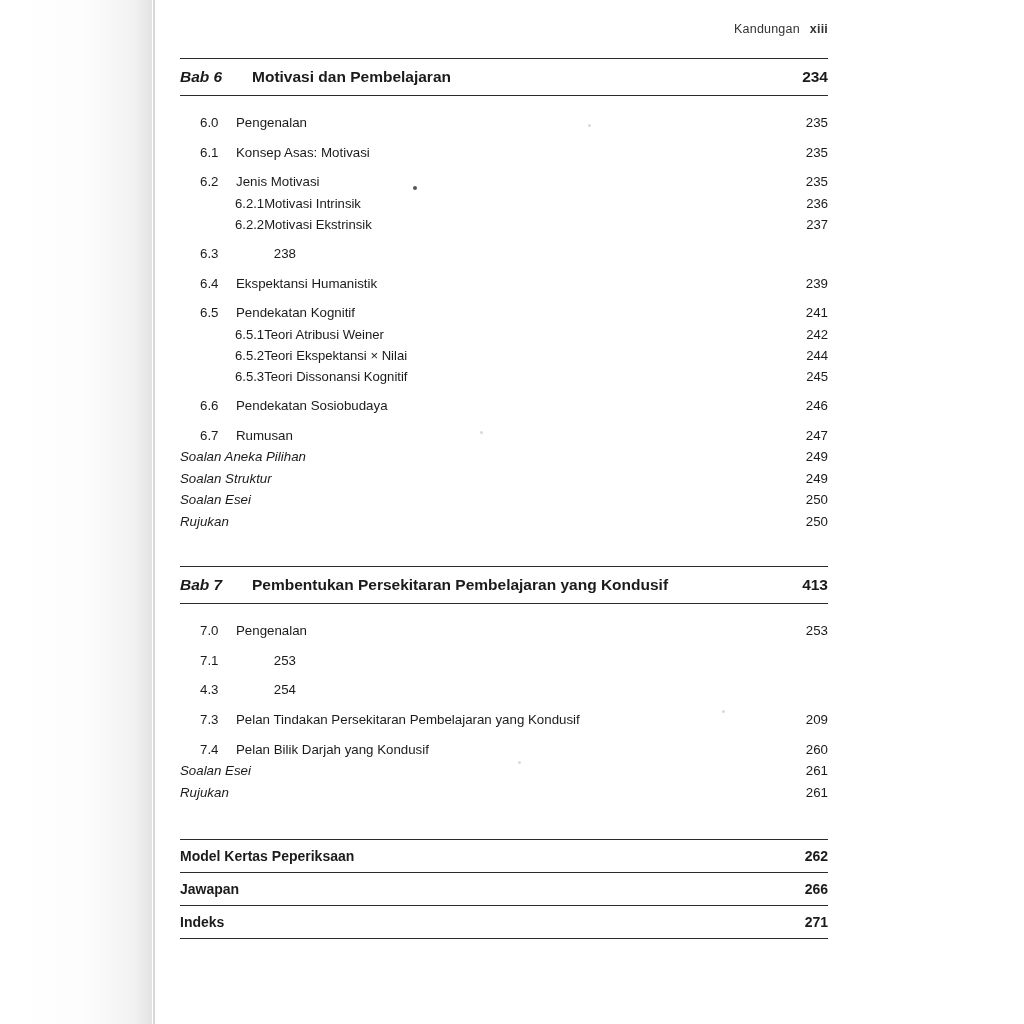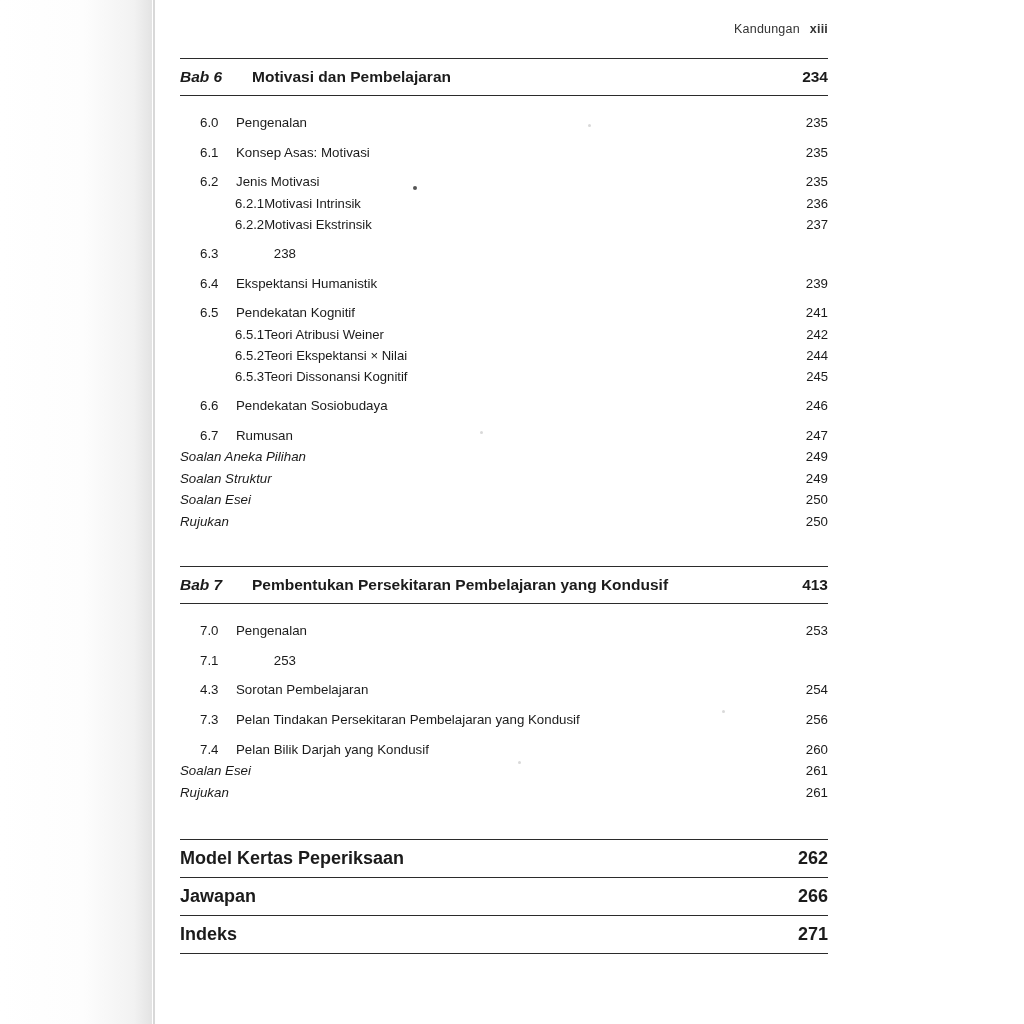--- a/index.html
+++ b/index.html
@@ -125,21 +125,21 @@
   
   .backmatter {
     margin-top: 36px;
   }
   .bm-row {
     display: flex;
     align-items: baseline;
     border-bottom: 1.4px solid #2b2b2b;
     padding: 8px 0 8px 0;
     font-weight: bold;
-    font-size: 18px;
+    font-size: 14px;
   }
   .bm-row.first {
     border-top: 1.4px solid #2b2b2b;
   }
   .bm-row .bm-title { flex: 1 1 auto; }
   .bm-row .bm-page { flex: 0 0 60px; text-align: right; }
 
   .gap-between { height: 28px; }
 
   
@@ -266,27 +266,26 @@
           <span class="num">7.0</span>
           <span class="label">Pengenalan</span>
           <span class="pg">253</span>
         </div>
         <div class="row spaced">
           <span class="num">7.1</span>
           <span class="pg">253</span>
         </div>
         <div class="row spaced">
           <span class="num">4.3</span>
-          <span class="label">Sorotan Pembelajaran</span>
           <span class="pg">254</span>
         </div>
         <div class="row spaced">
           <span class="num">7.3</span>
           <span class="label">Pelan Tindakan Persekitaran Pembelajaran yang Kondusif</span>
-          <span class="pg">256</span>
+          <span class="pg">209</span>
         </div>
         <div class="row spaced">
           <span class="num">7.4</span>
           <span class="label">Pelan Bilik Darjah yang Kondusif</span>
           <span class="pg">260</span>
         </div>
         <div class="row italic">
           <span class="label">Soalan Esei</span>
           <span class="pg">261</span>
         </div>

